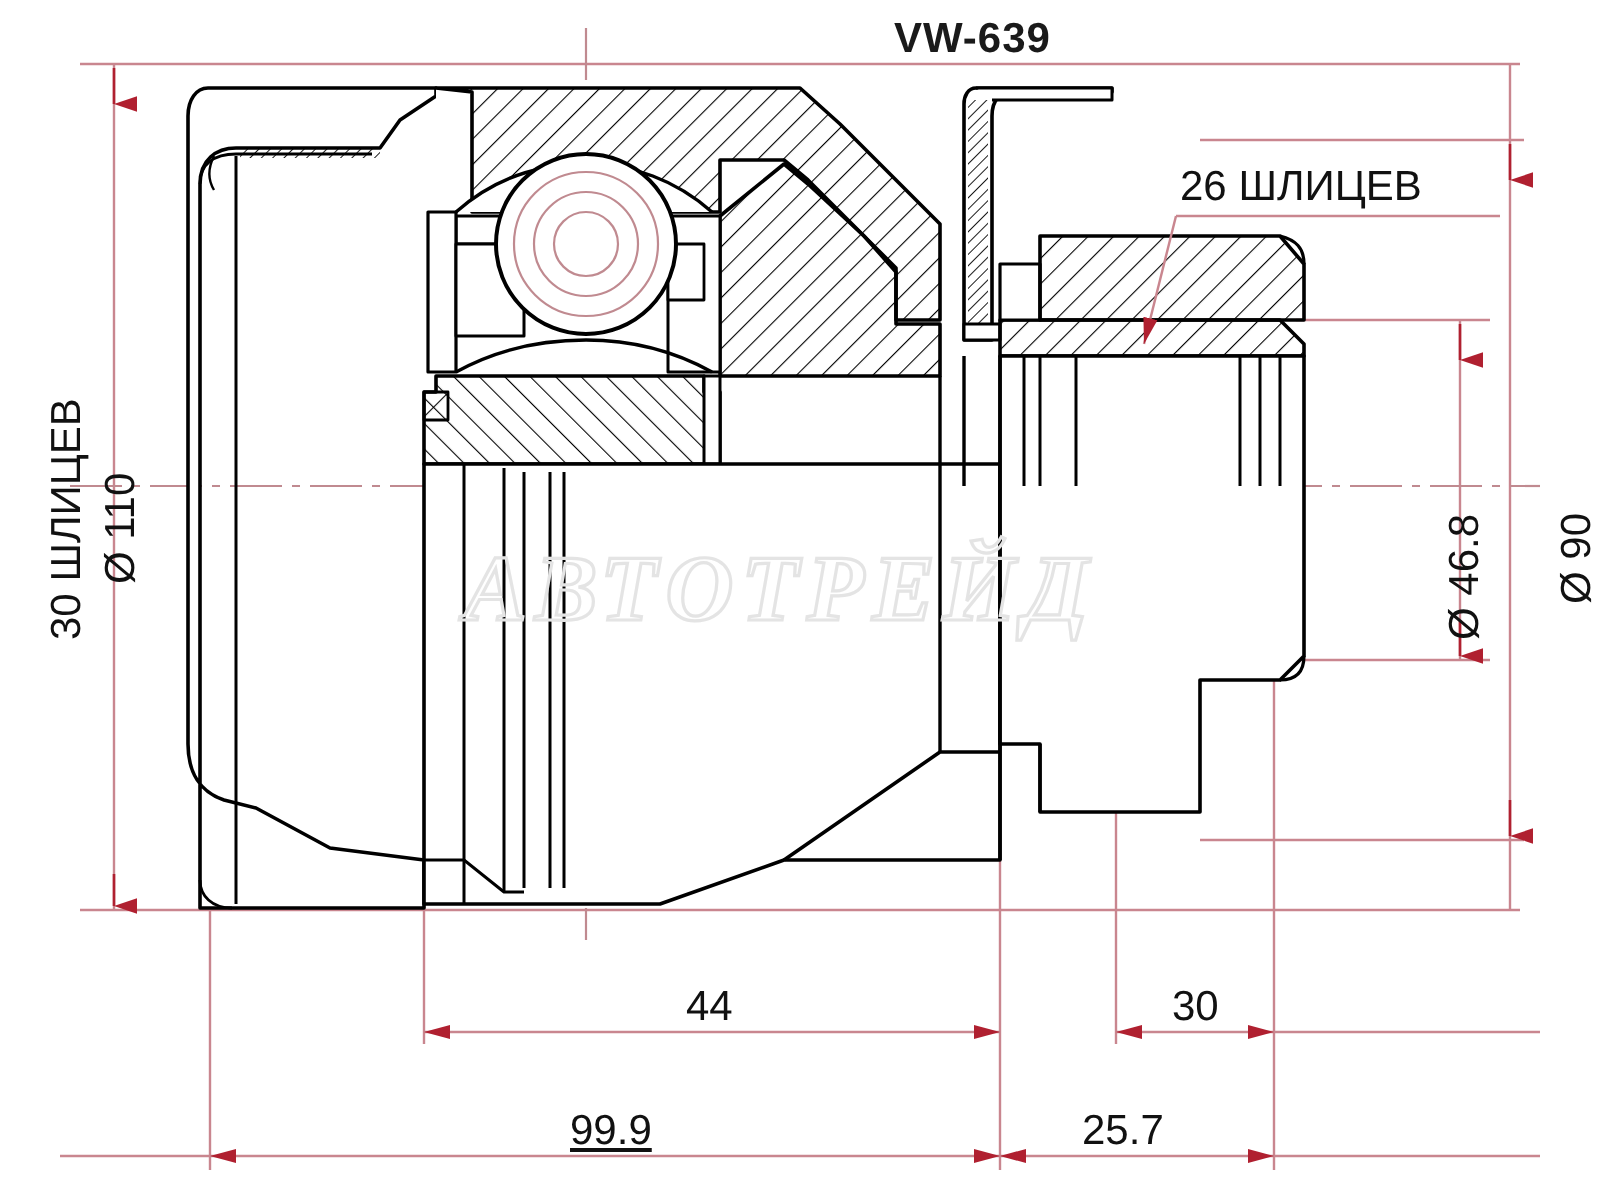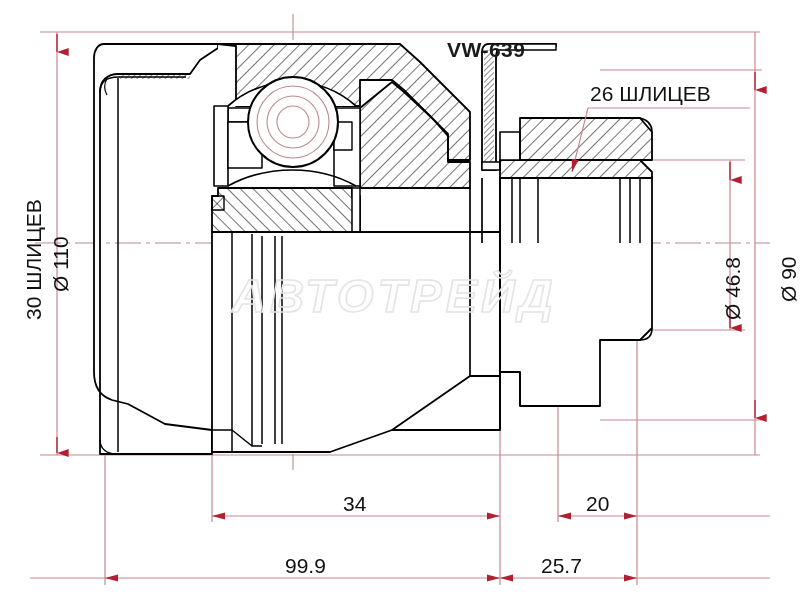--- a/index.html
+++ b/index.html
@@ -215,30 +215,30 @@
 
     <g stroke="#c9868f" stroke-width="1.2" fill="none">
       <line x1="588" y1="108" x2="750" y2="108"></line>
       <line x1="588" y1="108" x2="572" y2="172" marker-end="url(#arrEnd)"></line>
     </g>
   </svg>
 
   <div class="watermark" style="position:absolute; left:232px; top:268px; font-size:47px; font-weight:bold;
               font-style:italic; letter-spacing:4px; color:transparent;
               -webkit-text-stroke:1.6px #e4e4e4; text-transform:uppercase;
-              font-family:Liberation Sans, sans-serif; white-space:nowrap;">Автотрейд</div>
-
-  <div class="ttl" style="left:447px; top:8px;margin-top:30px;">VW-639</div>
+              font-family:Liberation Serif, serif; white-space:nowrap;">Автотрейд</div>
+
+  <div class="ttl" style="left:447px; top:8px;">VW-639</div>
 
   <div class="dimtxt rot90" style="left:22px; top:320px;">30 ШЛИЦЕВ</div>
   <div class="dimtxt rot90" style="left:49px; top:292px;">Ø 110</div>
 
   <div class="dimtxt" style="left:590px; top:82px;text-align:center;">26 ШЛИЦЕВ</div>
 
   <div class="dimtxt rot90" style="left:721px; top:320px;">Ø 46.8</div>
   <div class="dimtxt rot90" style="left:777px; top:302px;">Ø 90</div>
 
-  <div class="dimtxt" style="left:343px; top:492px;">34</div>
-  <div class="dimtxt" style="left:586px; top:492px;">20</div>
-  <div class="dimtxt" style="left:285px; top:554px;">99.9</div>
+  <div class="dimtxt" style="left:343px; top:492px;">44</div>
+  <div class="dimtxt" style="left:586px; top:492px;">30</div>
+  <div class="dimtxt" style="left:285px; top:554px;text-decoration:underline;">99.9</div>
   <div class="dimtxt" style="left:541px; top:554px;">25.7</div>
 
 </div>
 
 </body></html>

